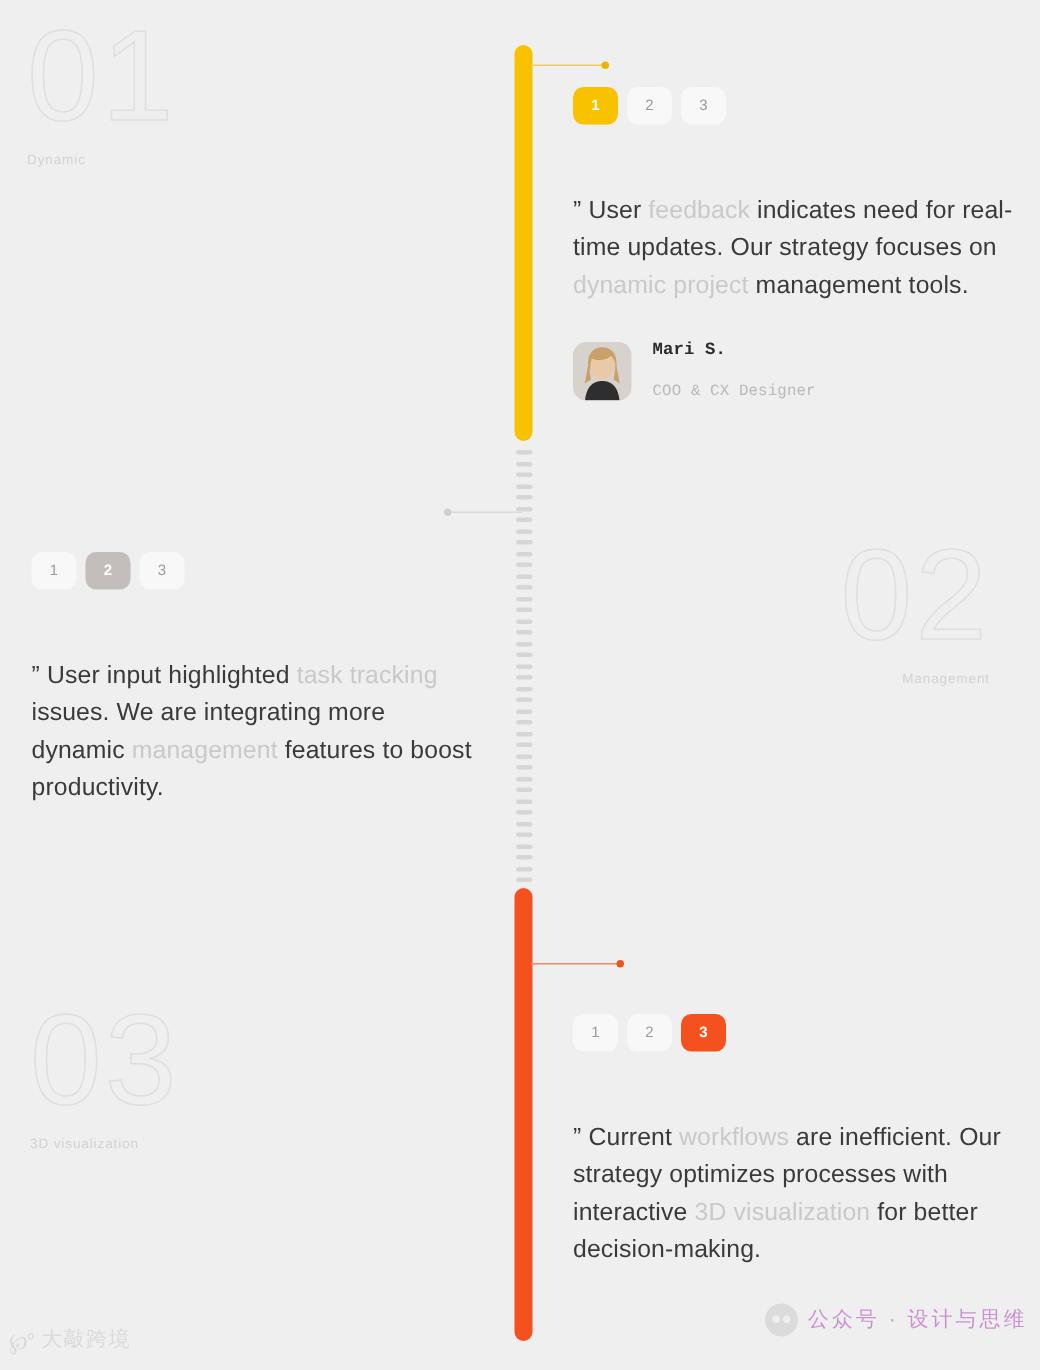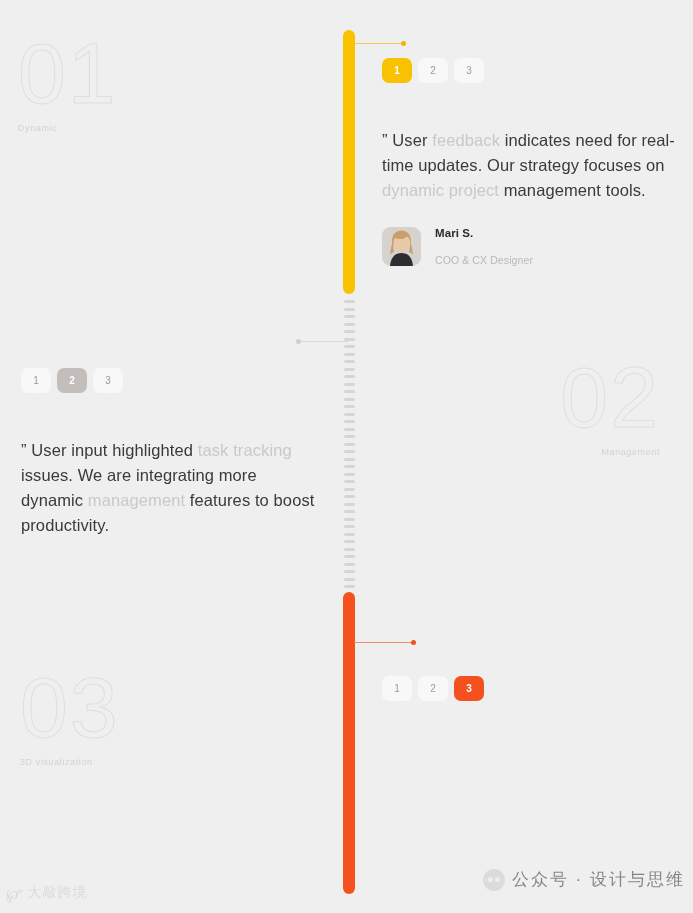--- a/index.html
+++ b/index.html
@@ -111,21 +111,21 @@
     font-family: "Liberation Sans", sans-serif;
   }
   .step-marker .caption {
     margin-top: 10px;
     font-size: 9px;
     letter-spacing: 0.6px;
     color: #d2d2d2;
   }
   .step-marker.align-right { text-align: right; }
 
-  .marker-01 { left: 18px; top: 34px; }
+  .marker-01 { left: 18px; top: 12px; }
   .marker-02 { left: 540px; top: 358px; width: 120px; }
   .marker-03 { left: 20px; top: 668px; }
 
   
   .card { position: absolute; }
   .card-1 { left: 382px; top: 58px;  width: 300px; }
   .card-2 { left: 21px;  top: 368px; width: 300px; }
   .card-3 { left: 382px; top: 676px; width: 300px; }
 
   
@@ -173,21 +173,21 @@
   .avatar {
     width: 39px;
     height: 39px;
     border-radius: 9px;
     overflow: hidden;
     flex: 0 0 39px;
     background: #d9d9d9;
     position: relative;
   }
   .avatar svg { display: block; width: 39px; height: 39px; }
-  .author-meta { margin-left: 14px; }
+  .author-meta { margin-left: 14px; font-family: Liberation Mono, monospace; }
   .author-name {
     font-size: 11.5px;
     font-weight: 700;
     color: #2b2b2b;
     letter-spacing: 0.1px;
   }
   .author-role {
     margin-top: 15px;
     font-size: 10.5px;
     color: #b9b9b9;
@@ -236,22 +236,22 @@
   .watermark-br .wm-badge::before,
   .watermark-br .wm-badge::after {
     content: "";
     position: absolute;
     background: #efefef;
     border-radius: 50%;
   }
   .watermark-br .wm-badge::before { width: 5px; height: 5px; left: 5px;  top: 8px; }
   .watermark-br .wm-badge::after  { width: 5px; height: 5px; left: 12px; top: 8px; }
   .watermark-br .wm-text {
-    font-size: 17px;
-    color: #000000;
+    font-size: 14px;
+    color: #a21caf;
     letter-spacing: 2px;
   }
 </style>
 </head>
 <body>
 
 <div class="stage">
 
   <div class="timeline-rail">
     <div class="bar bar-yellow"></div>
@@ -369,20 +369,23 @@
 
   </div>
 
   <div class="card card-3">
     <div class="pager pager-orange">
       <button class="pill">1</button>
       <button class="pill">2</button>
       <button class="pill active">3</button>
     </div>
 
+    <div class="quote">
+      <span class="qmark">”</span><span> Current </span><span class="muted">workflows</span><span> are inefficient. Our strategy optimizes processes with interactive </span><span class="muted">3D visualization</span><span> for better decision-making.</span>
+    </div>
 
   </div>
 
   <div class="watermark-bl">
     <span class="wm-logo">℘°</span>
     <span class="wm-text">大敲跨境</span>
   </div>
 
   <div class="watermark-br">
     <span class="wm-badge"></span>

